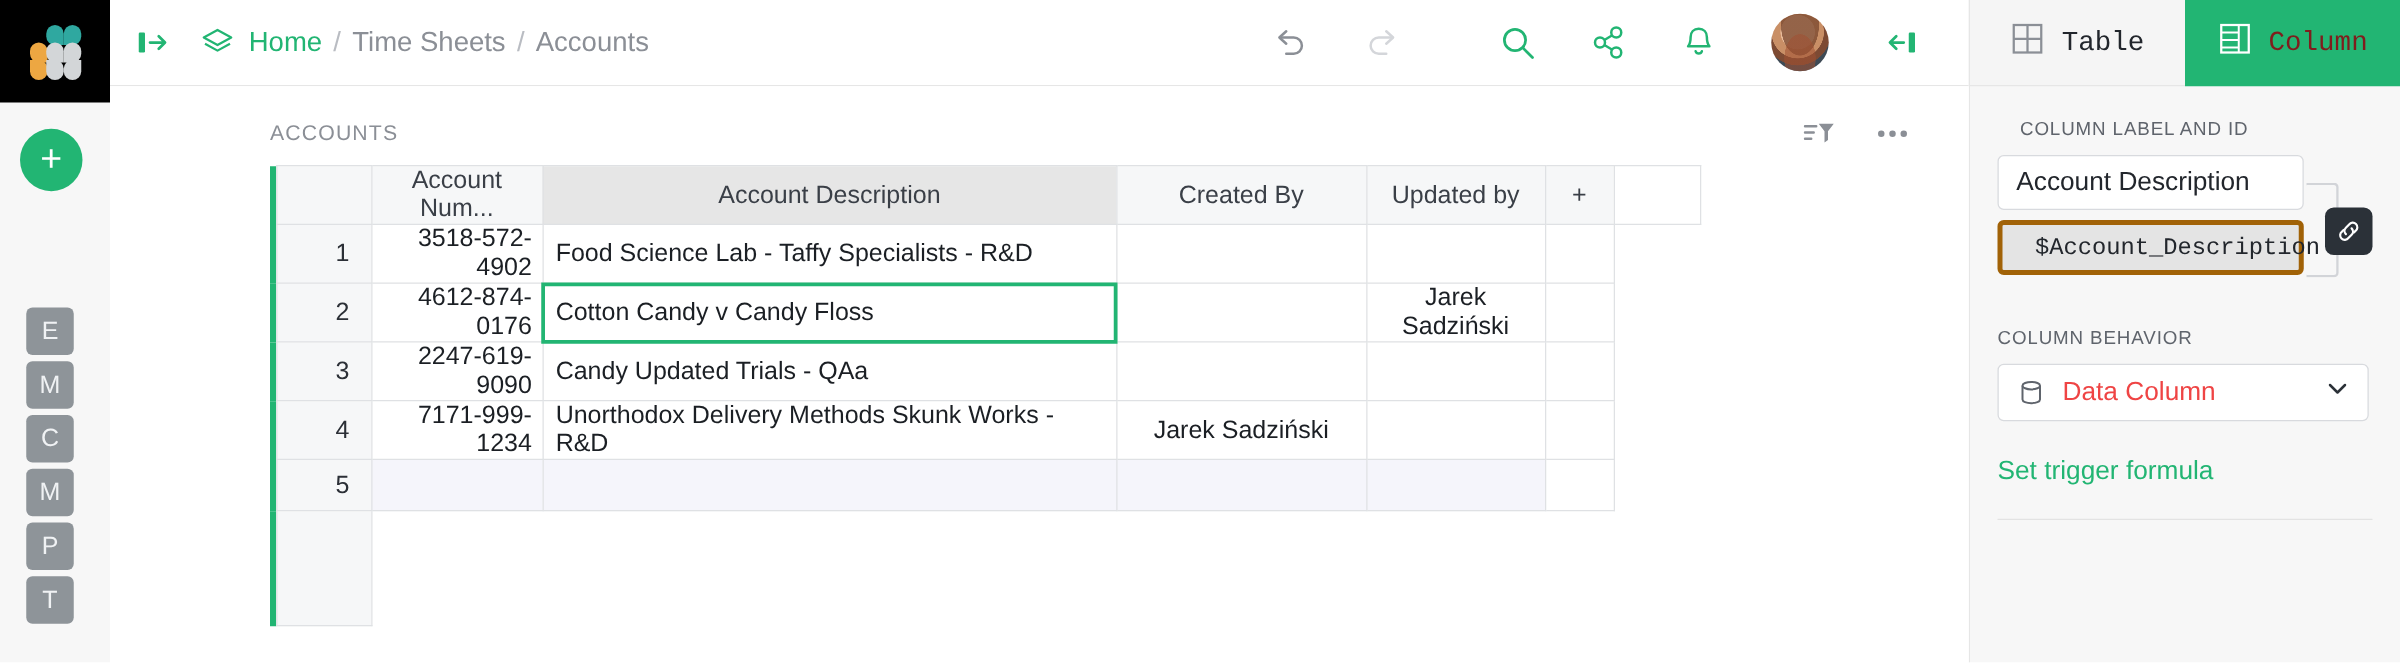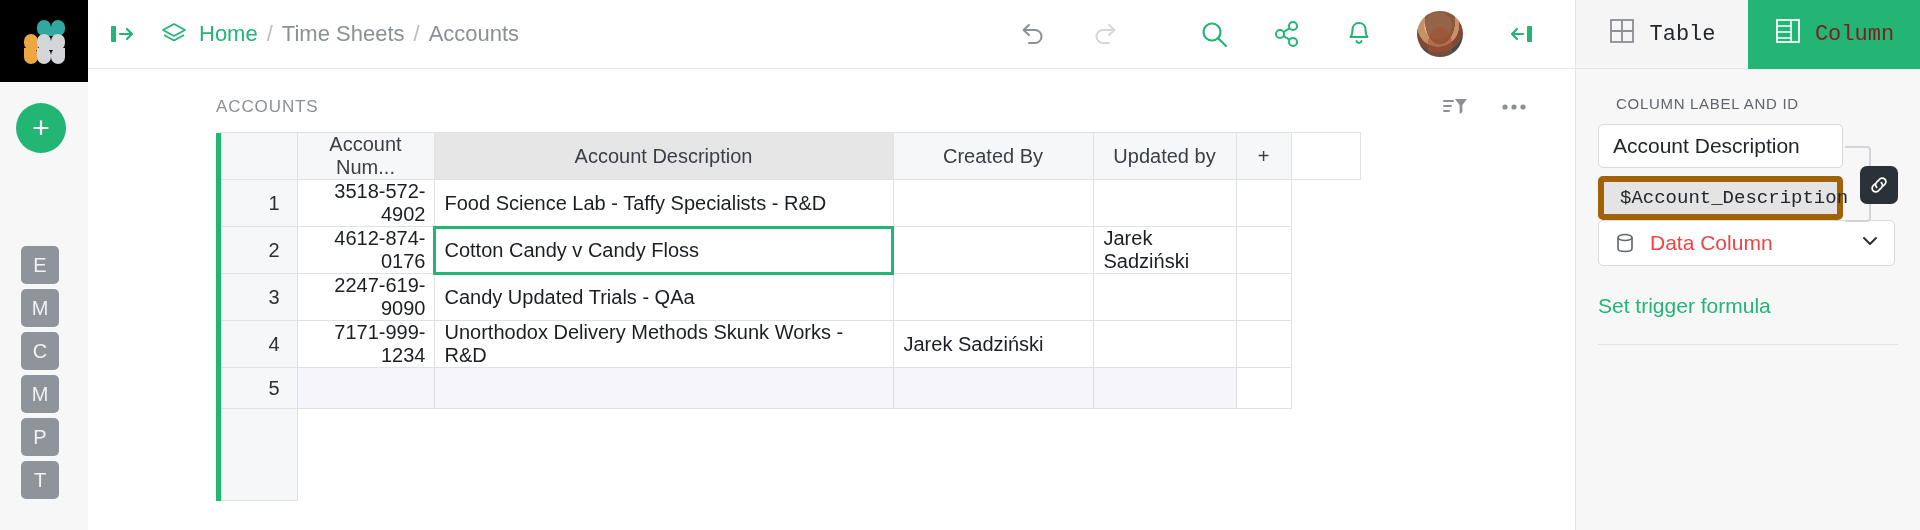--- a/index.html
+++ b/index.html
@@ -91,21 +91,21 @@
   col.c-tail  { width: 69px; }
 
   thead th { background: #f6f7f8; color: #3a3f47; text-align: center; font-size: 20px; }
   thead th.sel-col { background: #e6e6e6; }
   thead th.rownum-h { background: #f6f7f8; }
   thead th.tail-h { background: #ffffff; border-top-color: #dfe1e4; }
 
   td.rownum { background: #f6f7f8; text-align: right; color: #2b2f36; padding-right: 17px; }
   td.acct { text-align: right; padding-right: 8px; }
   td.desc { text-align: left; }
-  td.cre, td.upd { }
+  td.cre, td.upd { text-align: center; }
   td.blank { background: #fff; }
   td.tail { border: none; background: #fff; }
   tr.newrow td.fill { background: #f5f5fb; }
   tr.newrow td.rownum { background: #f6f7f8; }
 
   td.selected-cell {
     outline: 3px solid #22b573; outline-offset: -2px; background: #fff;
     position: relative; z-index: 3;
   }
 
@@ -124,22 +124,22 @@
   .ptab.active { background: #22b573; color: #7f1d1d; }
   .panel-body { padding: 26px 22px 0 22px; position: relative; }
   .sec-label { font-size: 15px; letter-spacing: .7px; color: #5f646c; margin-bottom: 12px; margin-left: 18px; }
   .field-row { position: relative; }
   .text-field {
     width: 245px; height: 44px; background: #fff; border: 1px solid #d8dade;
     border-radius: 5px; display: flex; align-items: center; padding: 0 14px;
     font-size: 21px; color: #22262c;
   }
   .id-field {
-    width: 245px; height: 44px; background: #e4e4e4; border: 6px solid #a16207;
-    border-radius: 5px; display: flex; align-items: center; padding: 0 16px;
+    width: 245px; height: 44px; background: #e4e4e4; border: 4px solid #a16207;
+    border-radius: 5px; display: flex; align-items: center; padding: 0 26px;
     margin-top: 8px; font-family: "Liberation Mono", monospace;
     font-size: 19px; color: #22262c;
   }
   .link-bracket {
     position: absolute; left: 247px; top: 22px; width: 26px; height: 76px;
     border: 2px solid #d2d4d8; border-left: none; border-radius: 0 4px 4px 0;
   }
   .link-btn {
     position: absolute; left: 262px; top: 42px;
     width: 38px; height: 38px; border-radius: 7px; background: #2b3138;
@@ -410,20 +410,21 @@
           <span>$Account_Description</span>
         </div>
         <div class="link-btn">
           <svg width="22" height="22" viewBox="0 0 24 24">
               <path d="M9.5 14.5a4 4 0 0 1 0-5.6l2.8-2.8a4 4 0 1 1 5.6 5.6l-1.4 1.4" stroke="#ffffff" stroke-width="1.9" fill="none" stroke-linecap="round"></path>
               <path d="M14.5 9.5a4 4 0 0 1 0 5.6l-2.8 2.8a4 4 0 1 1-5.6-5.6l1.4-1.4" stroke="#ffffff" stroke-width="1.9" fill="none" stroke-linecap="round"></path>
             </svg>
         </div>
       </div>
 
+      <div class="sec-label2">COLUMN BEHAVIOR</div>
       <div class="select-box">
         <span class="db-icon">
           <svg width="24" height="24" viewBox="0 0 24 24">
               <ellipse cx="12" cy="6.5" rx="7" ry="3" fill="none" stroke="#5f646c" stroke-width="1.6"></ellipse>
               <path d="M5 6.5v11c0 1.7 3.1 3 7 3s7-1.3 7-3v-11" fill="none" stroke="#5f646c" stroke-width="1.6"></path>
             </svg>
         </span>
         <span class="sel-text">Data Column</span>
         <span>
           <svg width="20" height="20" viewBox="0 0 20 20">

